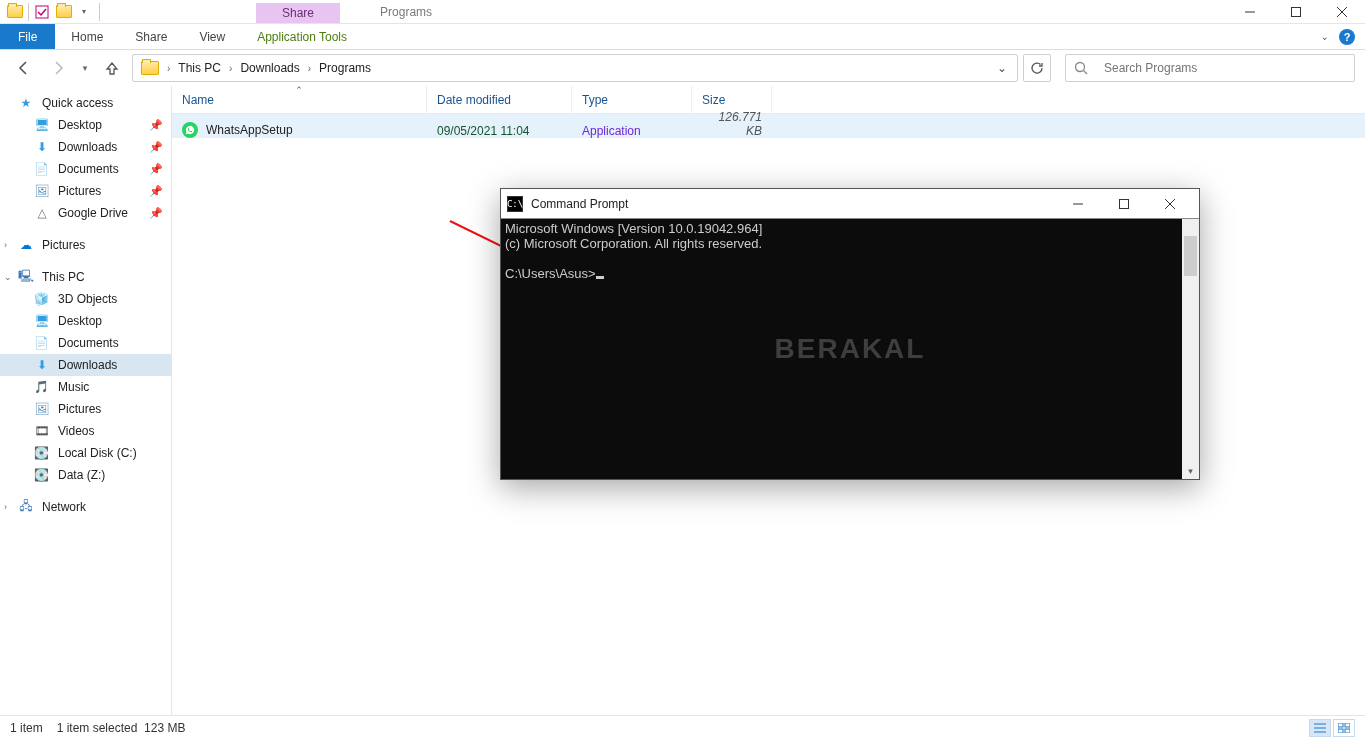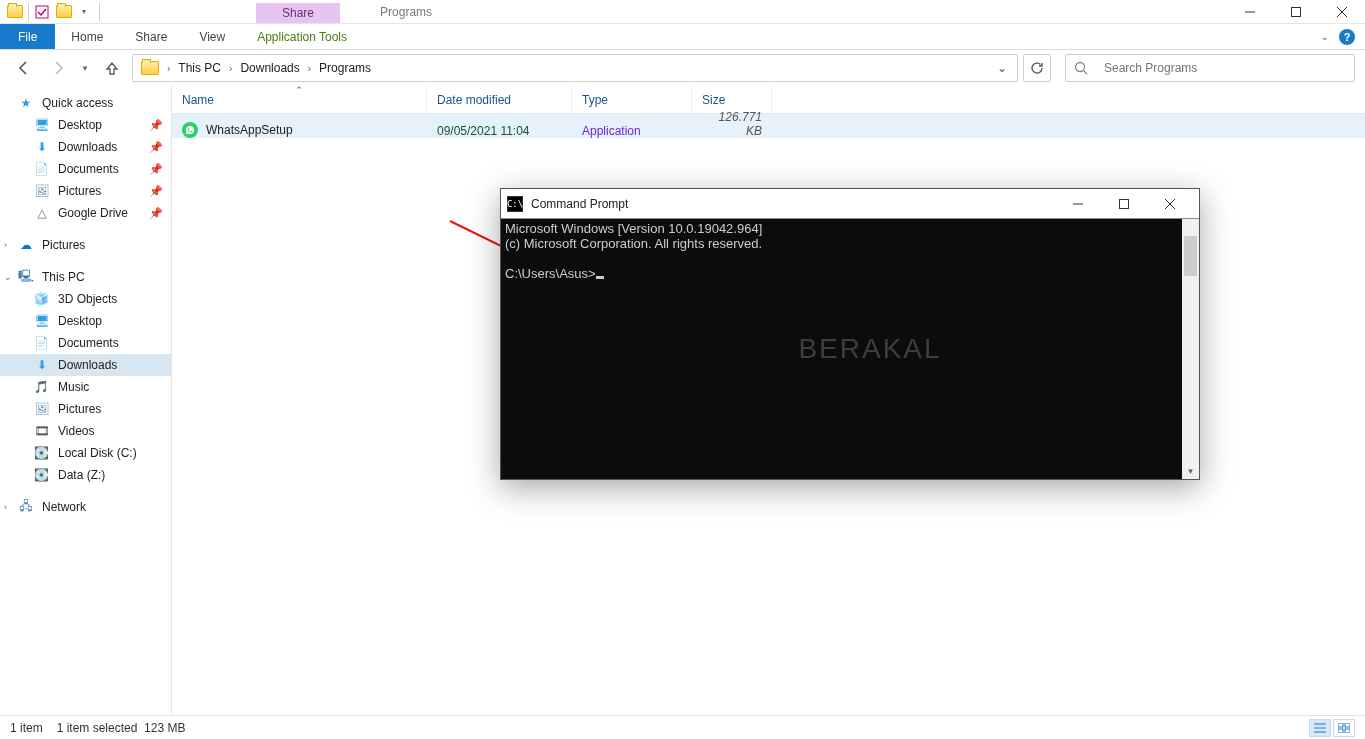--- a/index.html
+++ b/index.html
@@ -106,21 +106,21 @@
 .cmd-title-text { font-size:12px; }
 .cmd-controls { margin-left:auto; display:flex;}
 .cmd-controls .win-btn { width:46px; height:30px;}
 .cmd-body { position:relative; height:calc(100% - 30px); background:#0c0c0c; font-family:"Lucida Console","Consolas",monospace; font-size:13px; color:#ccc; padding:2px 4px; white-space:pre; overflow:hidden;}
 .cmd-body .cursor { display:inline-block; width:8px; height:3px; background:#ccc; vertical-align:baseline; margin-bottom:-1px;}
 .cmd-scroll { position:absolute; right:0; top:0; bottom:0; width:17px; background:#f0f0f0;}
 .cmd-scroll .up, .cmd-scroll .down { height:17px; background:#f0f0f0; color:#606060; display:flex; align-items:center; justify-content:center; font-size:9px;}
 .cmd-scroll .down { position:absolute; bottom:0; left:0; right:0;}
 .cmd-scroll .thumb { position:absolute; top:17px; left:2px; right:2px; height:40px; background:#cdcdcd;}
 
-.watermark { position:absolute; left:50%; top:50%; transform:translate(-50%,-50%); font-size:28px; font-weight:400; color:#3e3e3e; letter-spacing:2px; font-family:"Segoe UI",sans-serif;margin-left:20px;}
+.watermark { position:absolute; left:50%; top:50%; transform:translate(-50%,-50%); font-size:28px; font-weight:700; color:#3e3e3e; letter-spacing:2px; font-family:"Segoe UI",sans-serif;}
 
 svg { display:block; }
 </style>
 </head>
 <body>
 
 <div class="titlebar">
   <div class="qat">
     <div class="qat-item">
         <div class="folder-icon-small"></div>

